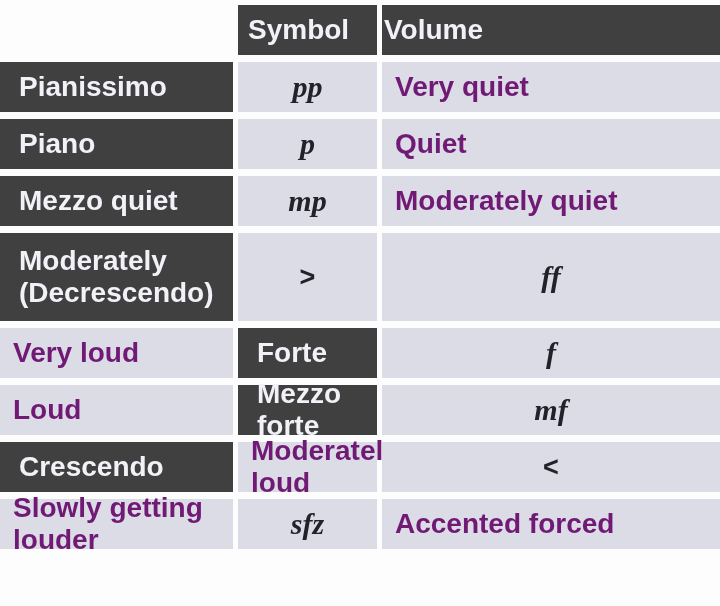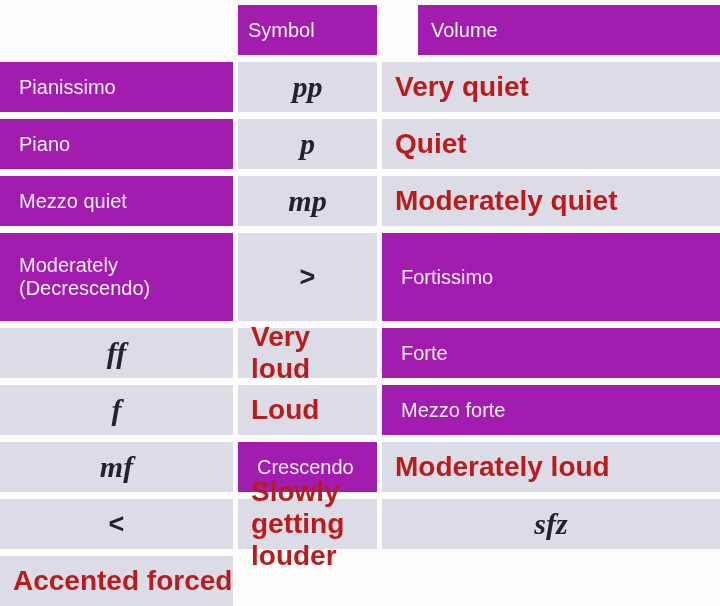--- a/index.html
+++ b/index.html
@@ -19,35 +19,35 @@
     row-gap: 7px;
     padding-top: 5px;
     background: #fdfdfe;
   }
   .cell {
     display: flex;
     align-items: center;
     box-sizing: border-box;
   }
   .dark {
-    background: #a21caf;
+    background: #404040;
     color: #f1f1f7;
-    font-weight: normal;
-    font-size: 20px;
+    font-weight: bold;
+    font-size: 28px;
   }
   .light {
     background: #dcdce6;
-    color: #b91c1c;
+    color: #701a75;
     font-weight: bold;
     font-size: 28px;
   }
   .corner { background: transparent; }
   .term { padding-left: 19px; line-height: 1.15; }
   .head-sym { padding-left: 10px; }
-  .head-vol { padding-left: 13px; margin-left: 36px; }
+  .head-vol { padding-left: 2px; }
   .vol { padding-left: 13px; }
   .sym {
     justify-content: center;
     font-family: "Liberation Serif", serif;
     font-style: italic;
     font-weight: 700;
     font-size: 30px;
     color: #22222b;
   }
   .sym.sym-plain {
@@ -74,21 +74,20 @@
   <div class="cell light sym">p</div>
   <div class="cell light vol">Quiet</div>
 
   <div class="cell dark term">Mezzo quiet</div>
   <div class="cell light sym">mp</div>
   <div class="cell light vol">Moderately quiet</div>
 
   <div class="cell dark term">Moderately (Decrescendo)</div>
   <div class="cell light sym sym-plain">&gt;</div>
 
-  <div class="cell dark term">Fortissimo</div>
   <div class="cell light sym">ff</div>
   <div class="cell light vol">Very loud</div>
 
   <div class="cell dark term">Forte</div>
   <div class="cell light sym">f</div>
   <div class="cell light vol">Loud</div>
 
   <div class="cell dark term">Mezzo forte</div>
   <div class="cell light sym">mf</div>
   <div class="cell dark term">Crescendo</div>

